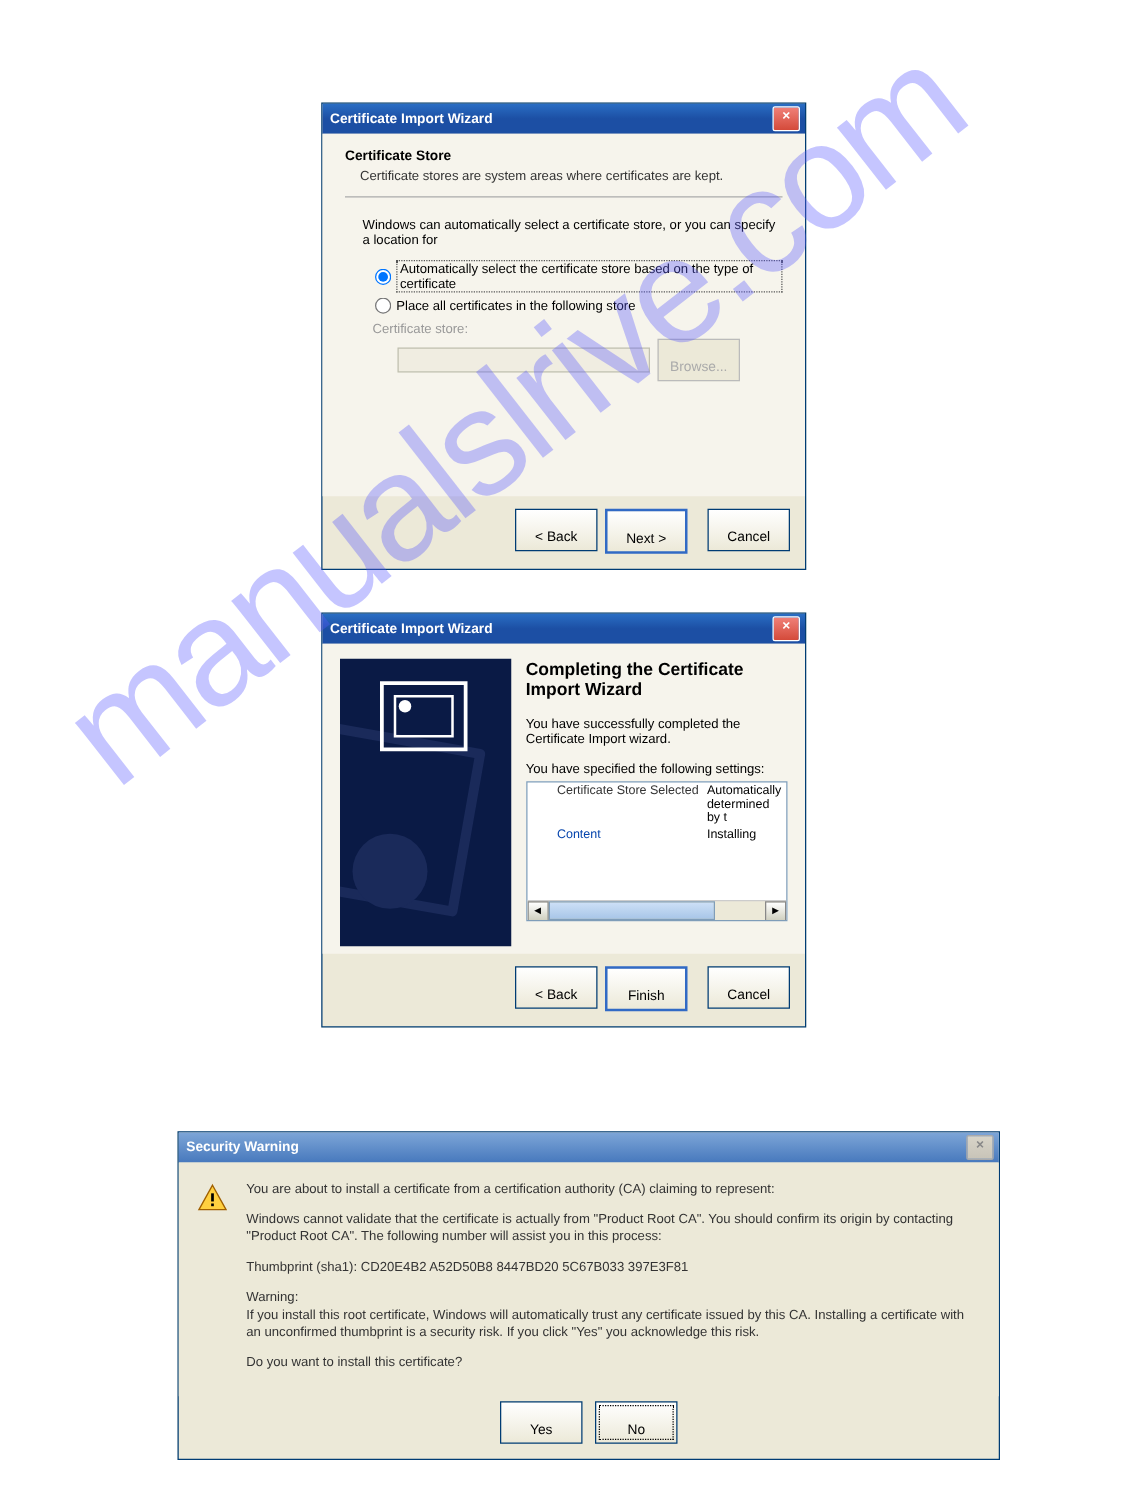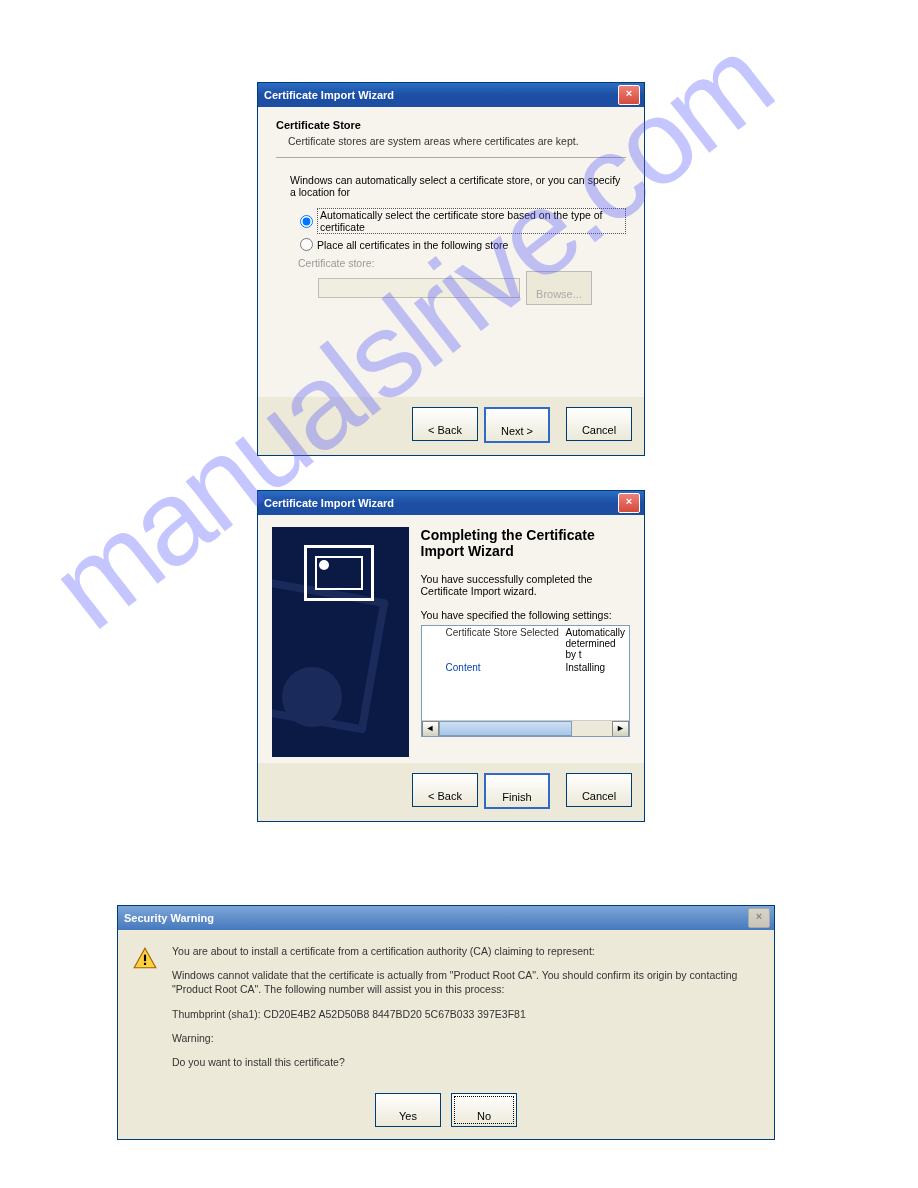--- a/index.html
+++ b/index.html
@@ -219,39 +219,40 @@
         </div>
       </div>
     </div>
     <div class="btnrow">
       <button class="btn">&lt; Back</button>
       <button class="btn default">Finish</button>
       <button class="btn" style="margin-left:10px;">Cancel</button>
     </div>
   </div>
 
-  <div class="window" style="left:117px; top:905px; width:658px;">
+  <div class="window" style="left:142px; top:905px; width:658px;">
     <div class="titlebar light">
       <span>Security Warning</span>
       <span class="closebtn grey">×</span>
     </div>
     <div class="w3body">
       <div class="warnicon">
         <svg viewBox="0 0 24 24">
             <path d="M12 2 L22 20 L2 20 Z" fill="#ffd040" stroke="#a06000" stroke-width="1"></path>
             <rect x="11" y="8" width="2" height="6" fill="#000"></rect>
             <rect x="11" y="15.5" width="2" height="2" fill="#000"></rect>
           </svg>
       </div>
       <div class="w3text">
         <p>You are about to install a certificate from a certification authority (CA) claiming to represent:</p>
         <p>Windows cannot validate that the certificate is actually from "Product Root CA". You should confirm its origin by contacting "Product Root CA". The following number will assist you in this process:</p>
         <p>Thumbprint (sha1): CD20E4B2 A52D50B8 8447BD20 5C67B033 397E3F81</p>
         <p>
           <span>Warning:</span><br>
+          <span>If you install this root certificate, Windows will automatically trust any certificate issued by this CA. Installing a certificate with an unconfirmed thumbprint is a security risk. If you click "Yes" you acknowledge this risk.</span>
         </p>
         <p>Do you want to install this certificate?</p>
       </div>
     </div>
     <div class="w3btns">
       <button class="btn">Yes</button>
       <button class="btn focused">No</button>
     </div>
   </div>
 

